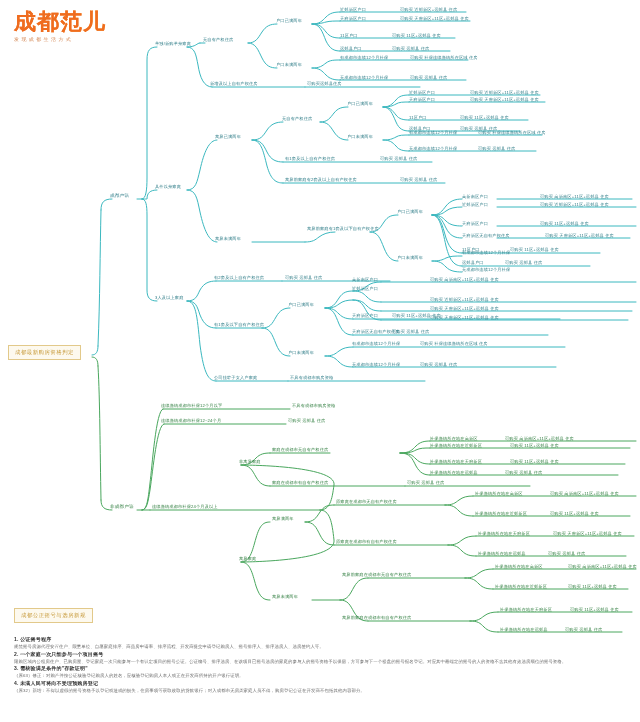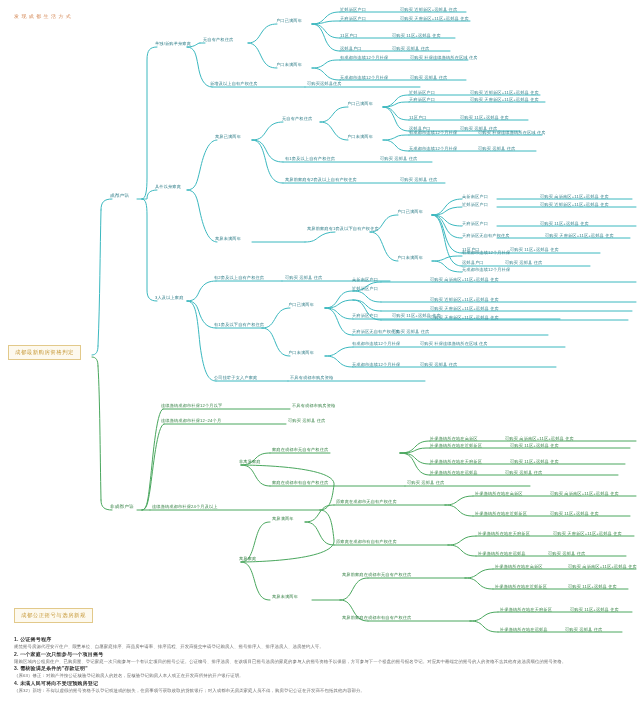--- a/index.html
+++ b/index.html
@@ -31,20 +31,21 @@
   
   #footer{position:absolute;left:14px;top:636px;width:612px;}
   .f-h{font-size:5px;color:#333;font-weight:bold;margin-top:7px;letter-spacing:.2px;}
   .f-h:first-child{margin-top:0;}
   .f-p{font-size:4.4px;color:#6b6b6b;margin-top:2px;line-height:1.5;letter-spacing:.1px;}
 </style>
 </head>
 <body>
 
 <div id="logo">
+  <div class="logo-main">成都范儿</div>
   <div class="logo-sub">发现成都生活方式</div>
 </div>
 
 <svg id="canvas" viewBox="0 0 640 722" preserveAspectRatio="none">
   <g fill="none" stroke-width="1" stroke-linecap="round">
 
     <path d="M92,355 C96,355 98,352 98,346" stroke="#3bb8bf"></path>
     <path d="M92,357 C96,357 98,360 98,366" stroke="#4aa75e"></path>
 
     <path d="M98,346 C100,300 100,250 101,210" stroke="#3bb8bf"></path>

